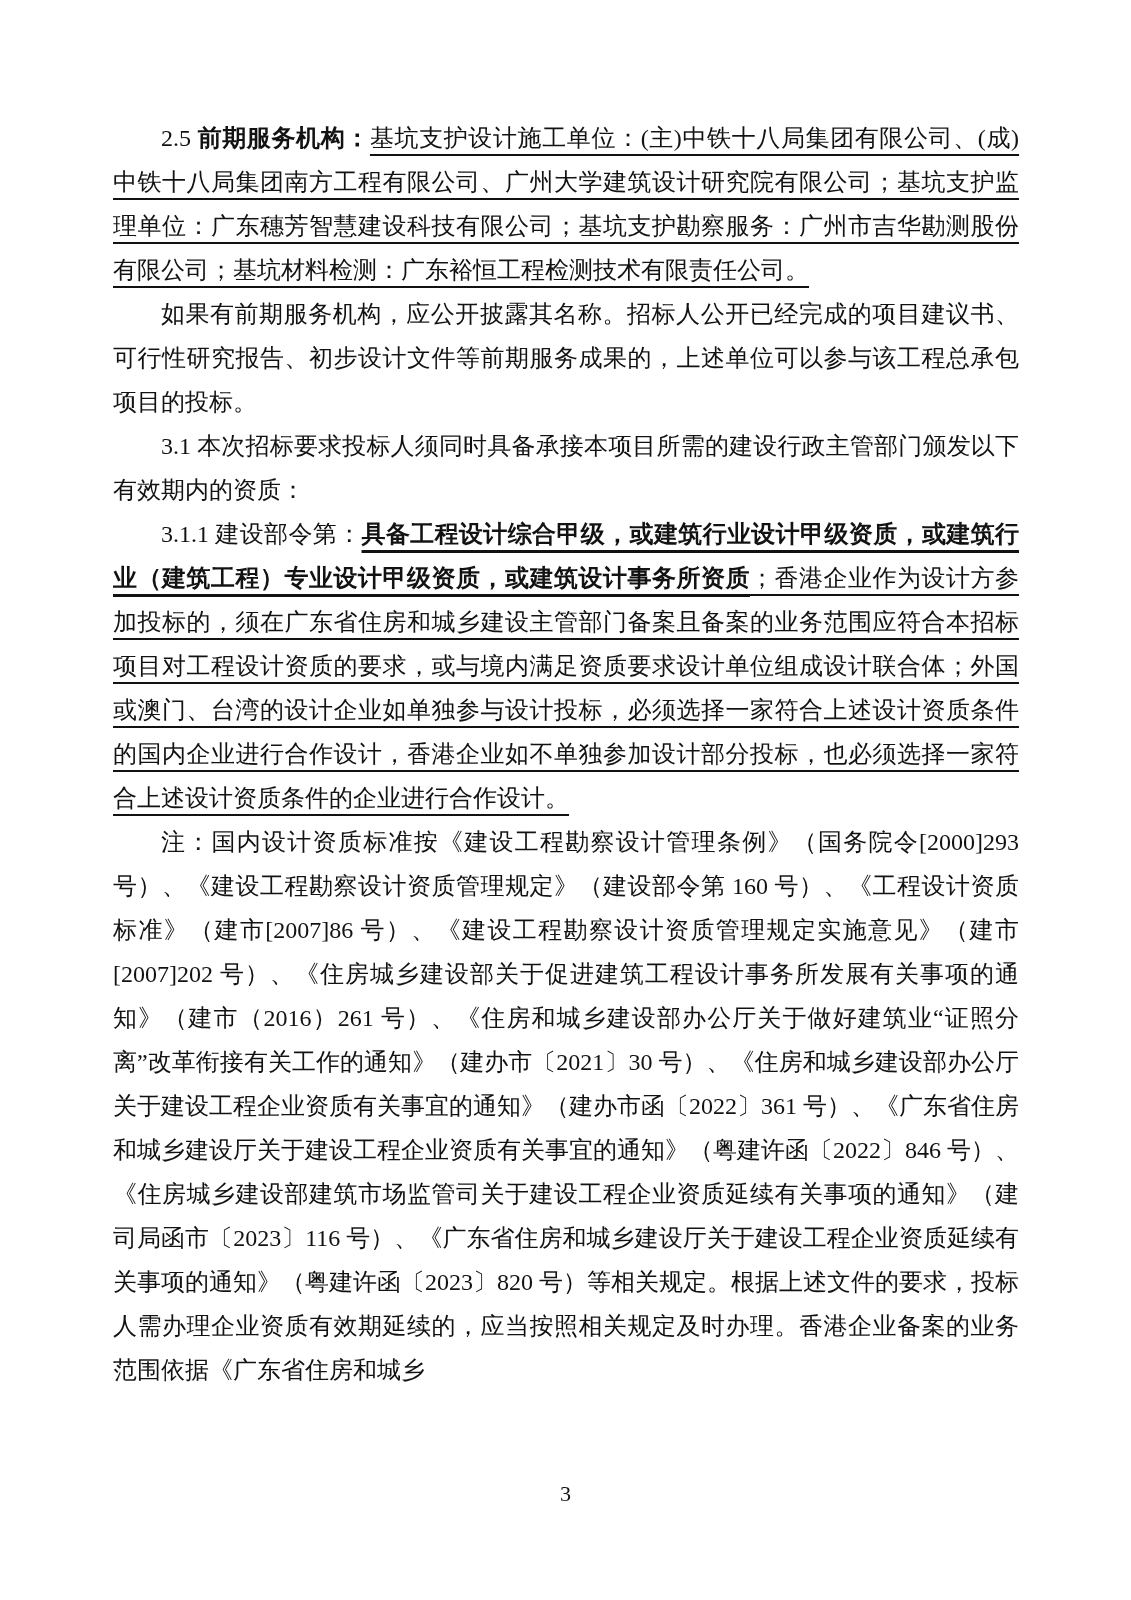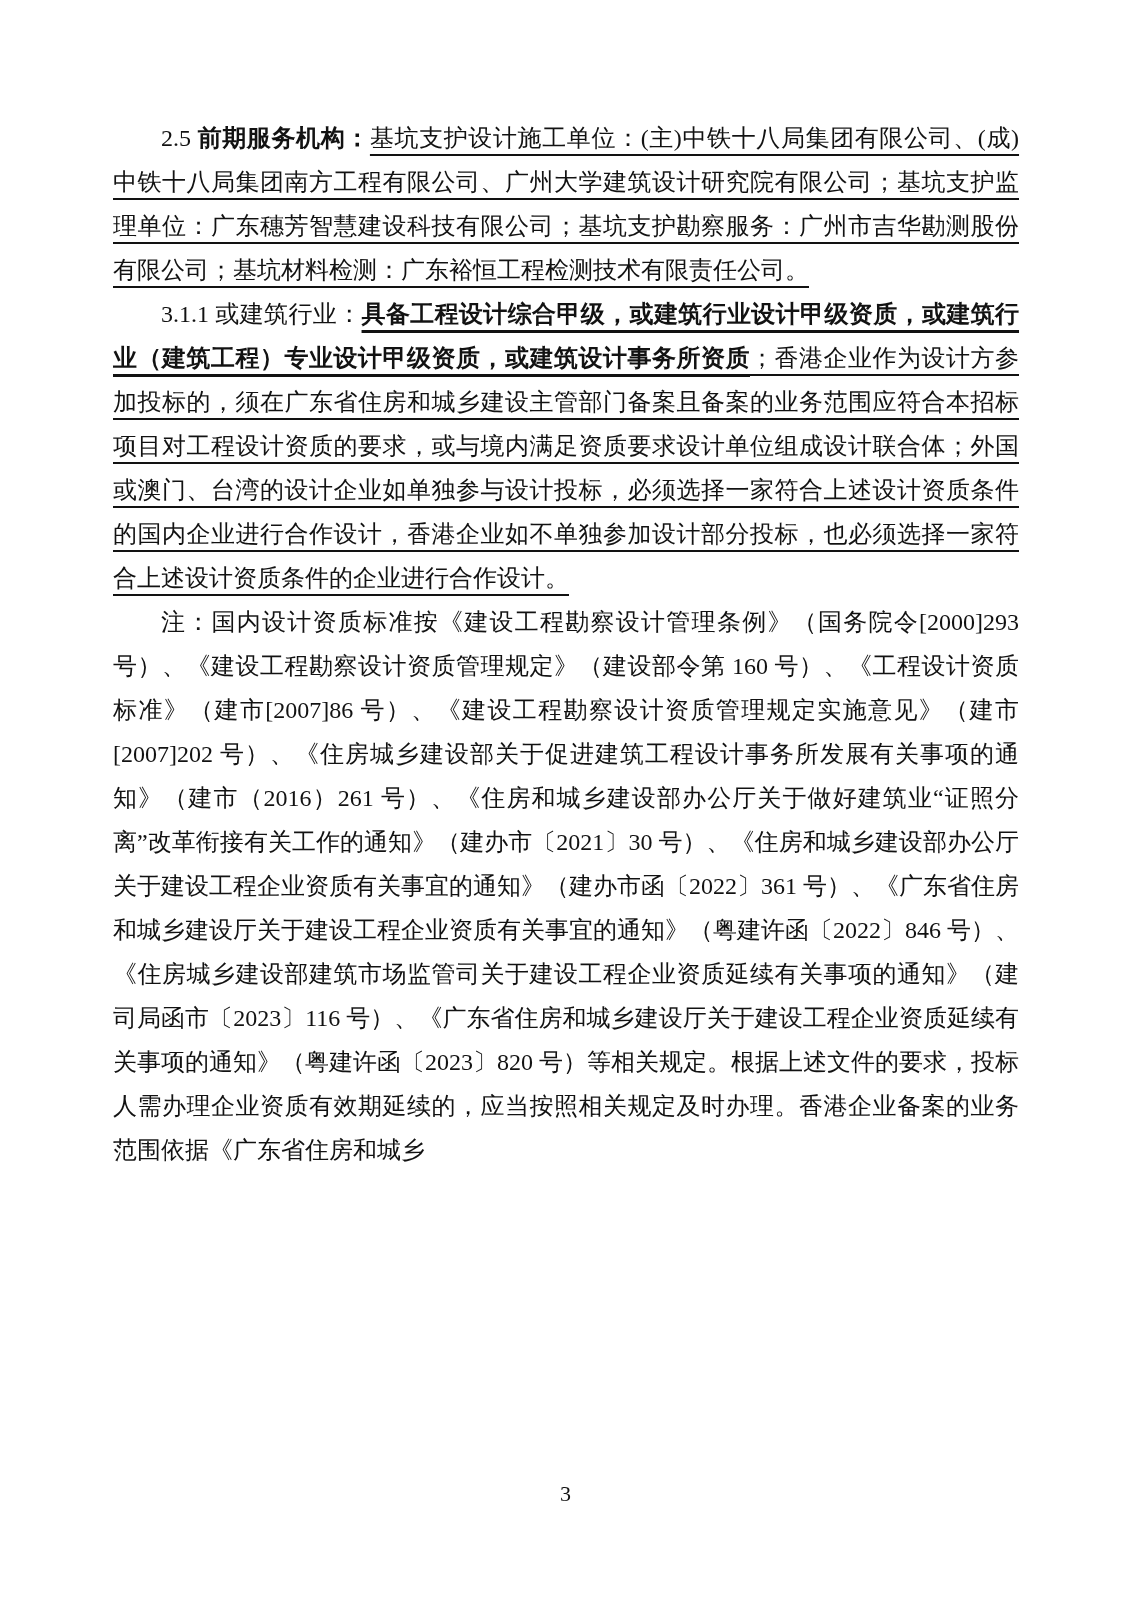--- a/index.html
+++ b/index.html
@@ -62,17 +62,19 @@
     line-height: 24px;
     color: #121212;
   }
 </style>
 </head>
 <body>
 
 <div class="page">
   <div class="content">
     <p class="para"><span>2.5 </span><span class="bold">前期服务机构：</span><span class="underline">基坑支护设计施工单位：(主)中铁十八局集团有限公司、(成)中铁十八局集团南方工程有限公司、广州大学建筑设计研究院有限公司；基坑支护监理单位：广东穗芳智慧建设科技有限公司；基坑支护勘察服务：广州市吉华勘测股份有限公司；基坑材料检测：广东裕恒工程检测技术有限责任公司。</span></p>
-    <p class="para"><span>3.1.1 或建筑行业：</span><span class="bold underline">具备工程设计综合甲级，或建筑行业设计甲级资质，或建筑行业（建筑工程）专业设计甲级资质，或建筑设计事务所资质</span><span class="underline">；香港企业作为设计方参加投标的，须在广东省住房和城乡建设主管部门备案且备案的业务范围应符合本招标项目对工程设计资质的要求，或与境内满足资质要求设计单位组成设计联合体；外国或澳门、台湾的设计企业如单独参与设计投标，必须选择一家符合上述设计资质条件的国内企业进行合作设计，香港企业如不单独参加设计部分投标，也必须选择一家符合上述设计资质条件的企业进行合作设计。</span></p>
+    <p class="para"><span>如果有前期服务机构，应公开披露其名称。招标人公开已经完成的项目建议书、可行性研究报告、初步设计文件等前期服务成果的，上述单位可以参与该工程总承包项目的投标。</span></p>
+    <p class="para"><span>3.1 本次招标要求投标人须同时具备承接本项目所需的建设行政主管部门颁发以下有效期内的资质：</span></p>
+    <p class="para"><span>3.1.1 建设部令第：</span><span class="bold underline">具备工程设计综合甲级，或建筑行业设计甲级资质，或建筑行业（建筑工程）专业设计甲级资质，或建筑设计事务所资质</span><span class="underline">；香港企业作为设计方参加投标的，须在广东省住房和城乡建设主管部门备案且备案的业务范围应符合本招标项目对工程设计资质的要求，或与境内满足资质要求设计单位组成设计联合体；外国或澳门、台湾的设计企业如单独参与设计投标，必须选择一家符合上述设计资质条件的国内企业进行合作设计，香港企业如不单独参加设计部分投标，也必须选择一家符合上述设计资质条件的企业进行合作设计。</span></p>
     <p class="para"><span>注：国内设计资质标准按《建设工程勘察设计管理条例》（国务院令[2000]293 号）、《建设工程勘察设计资质管理规定》（建设部令第 160 号）、《工程设计资质标准》（建市[2007]86 号）、《建设工程勘察设计资质管理规定实施意见》（建市[2007]202 号）、《住房城乡建设部关于促进建筑工程设计事务所发展有关事项的通知》（建市（2016）261 号）、《住房和城乡建设部办公厅关于做好建筑业“证照分离”改革衔接有关工作的通知》（建办市〔2021〕30 号）、《住房和城乡建设部办公厅关于建设工程企业资质有关事宜的通知》（建办市函〔2022〕361 号）、《广东省住房和城乡建设厅关于建设工程企业资质有关事宜的通知》（粤建许函〔2022〕846 号）、《住房城乡建设部建筑市场监管司关于建设工程企业资质延续有关事项的通知》（建司局函市〔2023〕116 号）、《广东省住房和城乡建设厅关于建设工程企业资质延续有关事项的通知》（粤建许函〔2023〕820 号）等相关规定。根据上述文件的要求，投标人需办理企业资质有效期延续的，应当按照相关规定及时办理。香港企业备案的业务范围依据《广东省住房和城乡</span></p>
   </div>
   <div class="page-number">3</div>
 </div>
 
 </body></html>

